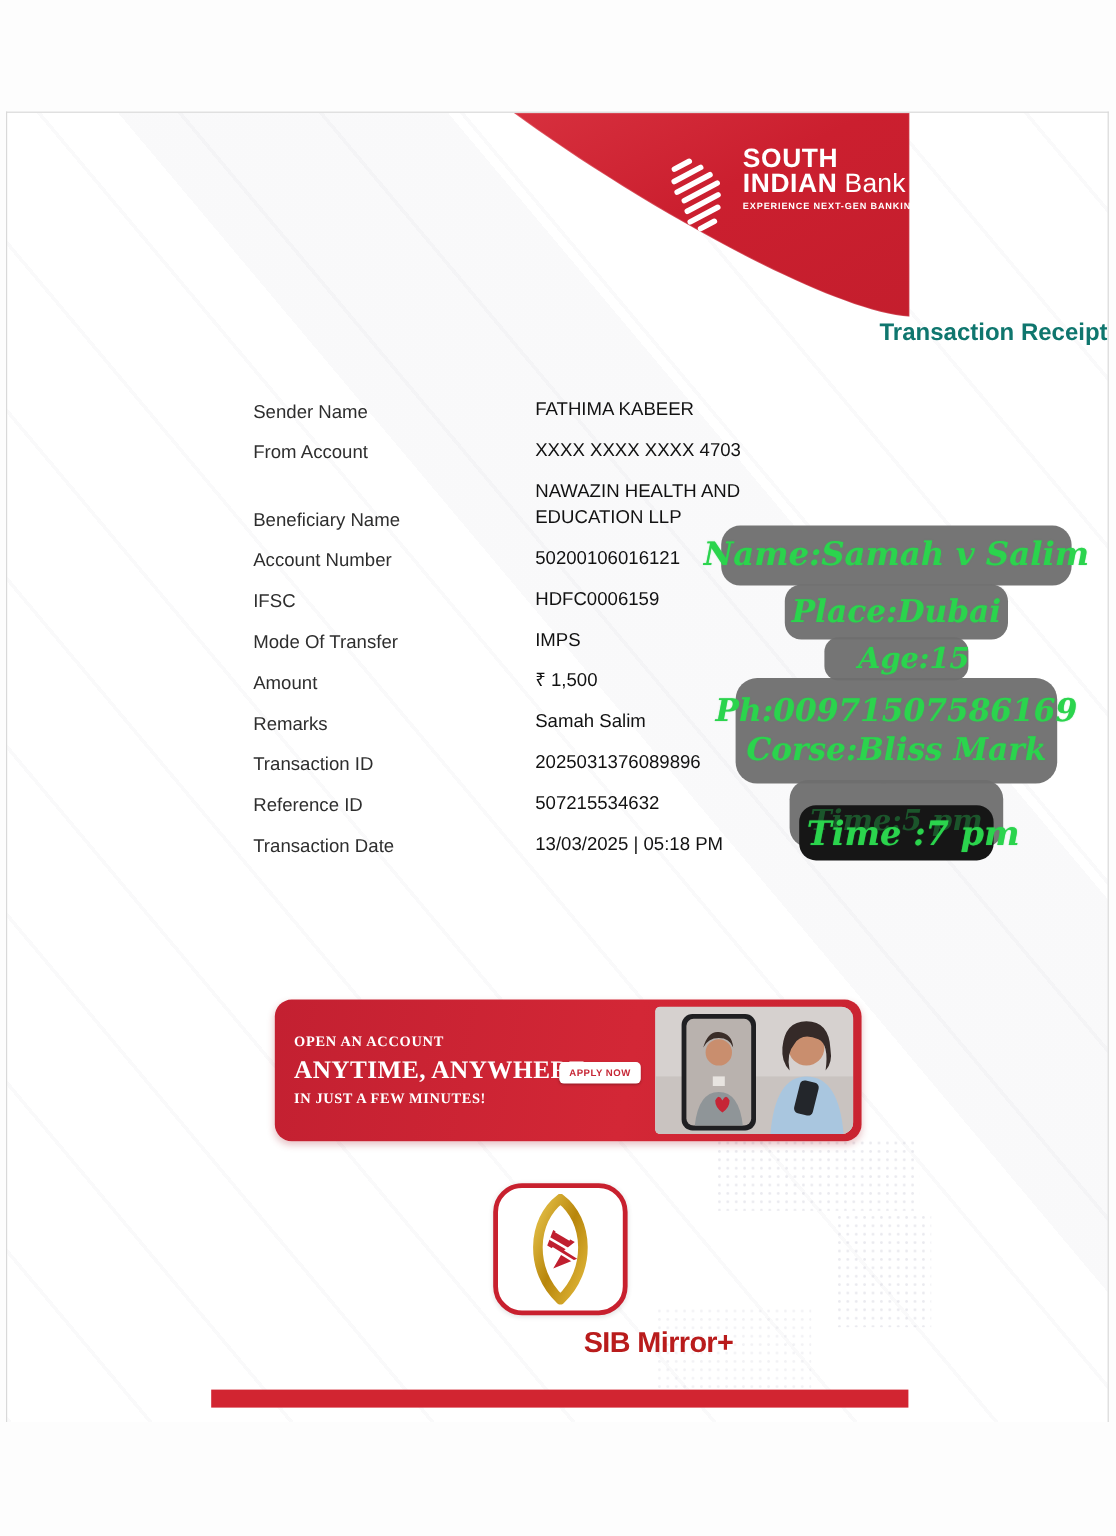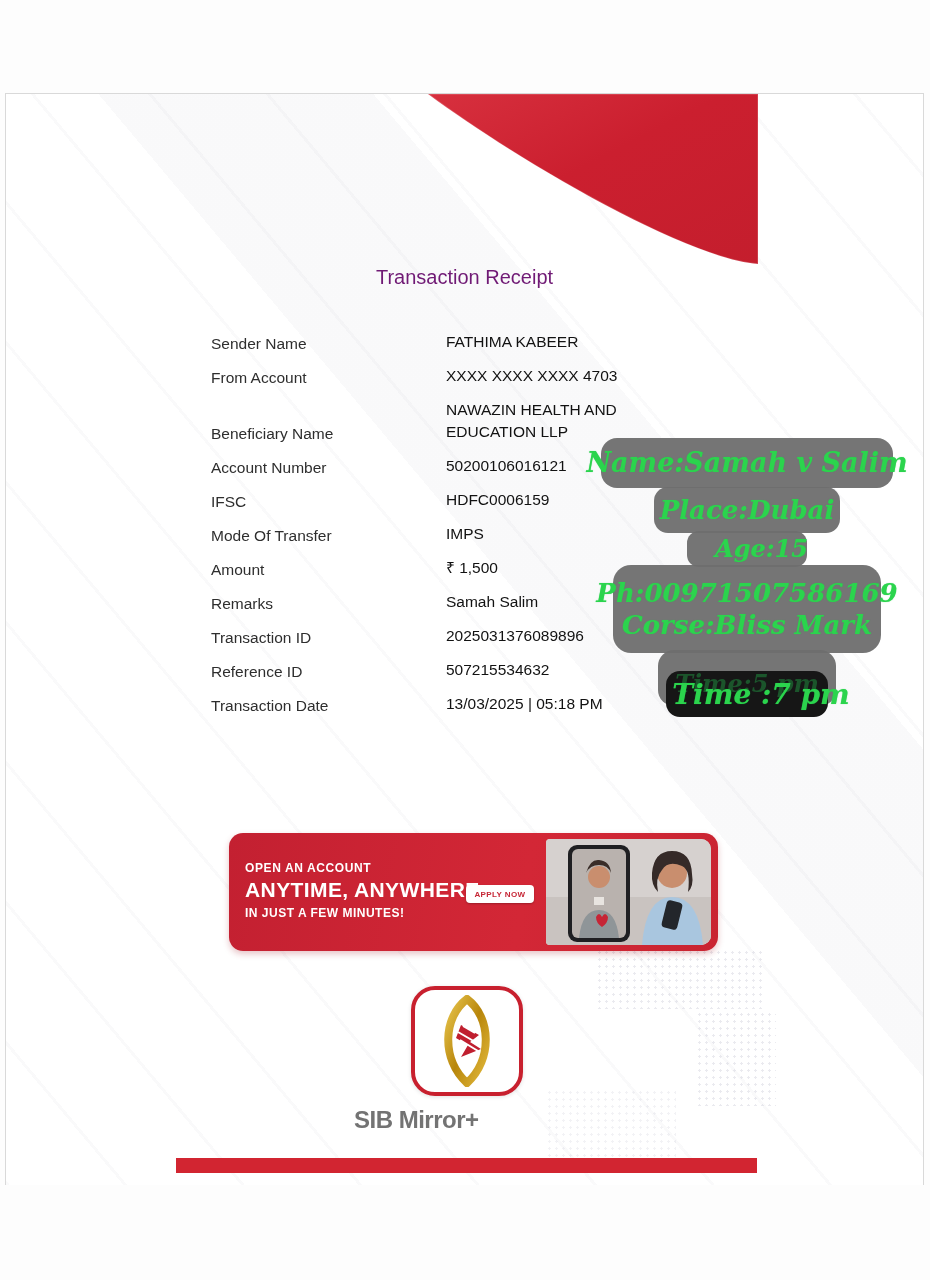--- a/index.html
+++ b/index.html
@@ -26,21 +26,21 @@
   
   .header-shape { position:absolute; left:422px; top:0; width:330px; height:170px; }
   .logo { position:absolute; left:552px; top:27px; width:200px; display:flex; gap:9px; color:#fff; }
   .logo-glyph { flex:0 0 auto; margin-top:4px; }
   .logo-text-top { font-size:22px; font-weight:700; letter-spacing:.5px; line-height:21px; }
   .logo-text-row { font-size:22px; font-weight:700; letter-spacing:.5px; line-height:21px; display:flex; align-items:baseline; gap:6px; }
   .logo-bank { font-weight:500; letter-spacing:.2px; }
   .logo-tagline { font-size:7.6px; font-weight:700; letter-spacing:.72px; margin-top:4px; white-space:nowrap; }
 
   
-  .title { position:absolute; left:0; right:0; top:172px; text-align:center; font-size:20px; font-weight:400; color:#701a75; }
+  .title { position:absolute; left:0; right:0; top:172px; text-align:right; font-size:20px; font-weight:700; color:#0f766e; }
   .fields { position:absolute; left:205px; top:225px; width:530px; }
   .frow { display:flex; align-items:flex-end; height:34px; }
   .frow.tall { height:56px; }
   .flabel { width:235px; font-size:15.5px; color:#2e2e2e; }
   .fvalue { flex:1; font-size:15.5px; color:#121212; white-space:pre-line; line-height:22px; }
 
   
   .badge {
     position:absolute; background:rgba(110,110,110,0.95); border-radius:16px;
     display:flex; flex-direction:column; align-items:center; justify-content:center;
@@ -59,43 +59,43 @@
     font-family:"DejaVu Serif", serif; font-style:italic; font-weight:700;
     color:#1d6b33; opacity:.75; font-size:24px; filter:blur(.4px);
   }
 
   
   .banner {
     position:absolute; left:223px; top:739px; width:489px; height:118px; border-radius:14px;
     background:linear-gradient(100deg,#c32031,#d32736 60%,#c92431);
     box-shadow:0 3px 6px rgba(160,20,30,.25); overflow:hidden;
   }
-  .banner-copy { position:absolute; left:16px; top:28px; color:#fff; }
+  .banner-copy { position:absolute; left:16px; top:28px; color:#fff;font-family:Liberation Serif, serif; }
   .banner-l1 { font-size:12px; font-weight:700; letter-spacing:.6px; }
   .banner-l2 { font-size:21px; font-weight:700; letter-spacing:.4px; margin-top:3px; }
   .banner-l3 { font-size:12px; font-weight:700; letter-spacing:.5px; margin-top:4px; }
   .cta {
     position:absolute; left:237px; top:52px; width:68px; height:18px; background:#fff;
     border-radius:4px; display:flex; align-items:center; justify-content:center;
     font-size:8px; font-weight:700; color:#c62736; letter-spacing:.4px; box-shadow:0 1px 2px rgba(0,0,0,.25);
   }
   .banner-photo {
     position:absolute; right:7px; top:6px; width:165px; height:106px; border-radius:4px 10px 10px 4px;
     background:#d4cfcd; overflow:hidden;
   }
 
   
   .mirror-icon {
     position:absolute; left:405px; top:892px; width:112px; height:110px; background:#fff;
     border:4px solid #c8202e; border-radius:24px; display:flex; align-items:center; justify-content:center;
     box-shadow:0 1px 4px rgba(0,0,0,.12);
   }
   .mirror-label {
-    position:absolute; left:348px; top:1012px; width:245px; text-align:left;
-    font-size:24px; font-weight:600; letter-spacing:-0.5px; color:#737373;
+    position:absolute; left:360px; top:1012px; width:245px; text-align:right;
+    font-size:24px; font-weight:600; letter-spacing:-0.5px; color:#b91c1c;
   }
 
   
   .footer-bar { position:absolute; left:170px; top:1064px; width:581px; height:15px; background:#d22531; }
 </style>
 </head>
 <body>
 
 <div class="stage">
   <div class="card">
@@ -108,20 +108,41 @@
       <defs>
         <linearGradient id="hg" x1="0" y1="0" x2="1" y2="1">
           <stop offset="0" stop-color="#d7303e"></stop>
           <stop offset="0.45" stop-color="#cb1f2f"></stop>
           <stop offset="1" stop-color="#c41e2d"></stop>
         </linearGradient>
       </defs>
       <path d="M0,0 L330,0 L330,170 C260,165 95,70 0,0 Z" fill="url(#hg)"></path>
       <path d="M0,0 L330,0 L330,170 C260,165 95,70 0,0 Z" fill="none" stroke="rgba(255,255,255,0.18)" stroke-width="1.5"></path>
     </svg>
+    <div class="logo">
+      <svg class="logo-glyph" width="52" height="72" viewBox="0 0 52 72">
+        <g stroke="#ffffff" stroke-width="4.6" stroke-linecap="round" transform="rotate(-28 26 36)">
+          <line x1="16" y1="8" x2="30" y2="8"></line>
+          <line x1="11" y1="17" x2="36" y2="17"></line>
+          <line x1="9" y1="26" x2="40" y2="26"></line>
+          <line x1="11" y1="35" x2="42" y2="35"></line>
+          <line x1="9" y1="44" x2="38" y2="44"></line>
+          <line x1="7" y1="53" x2="33" y2="53"></line>
+          <line x1="12" y1="62" x2="25" y2="62"></line>
+        </g>
+      </svg>
+      <div>
+        <div class="logo-text-top">SOUTH</div>
+        <div class="logo-text-row">
+          <span>INDIAN</span>
+          <span class="logo-bank">Bank</span>
+        </div>
+        <div class="logo-tagline">EXPERIENCE NEXT-GEN BANKING</div>
+      </div>
+    </div>
 
     <div class="title">Transaction Receipt</div>
 
     <div class="fields">
       <div class="frow">
         <div class="flabel">Sender Name</div>
         <div class="fvalue">FATHIMA KABEER</div>
       </div>
       <div class="frow">
         <div class="flabel">From Account</div>

